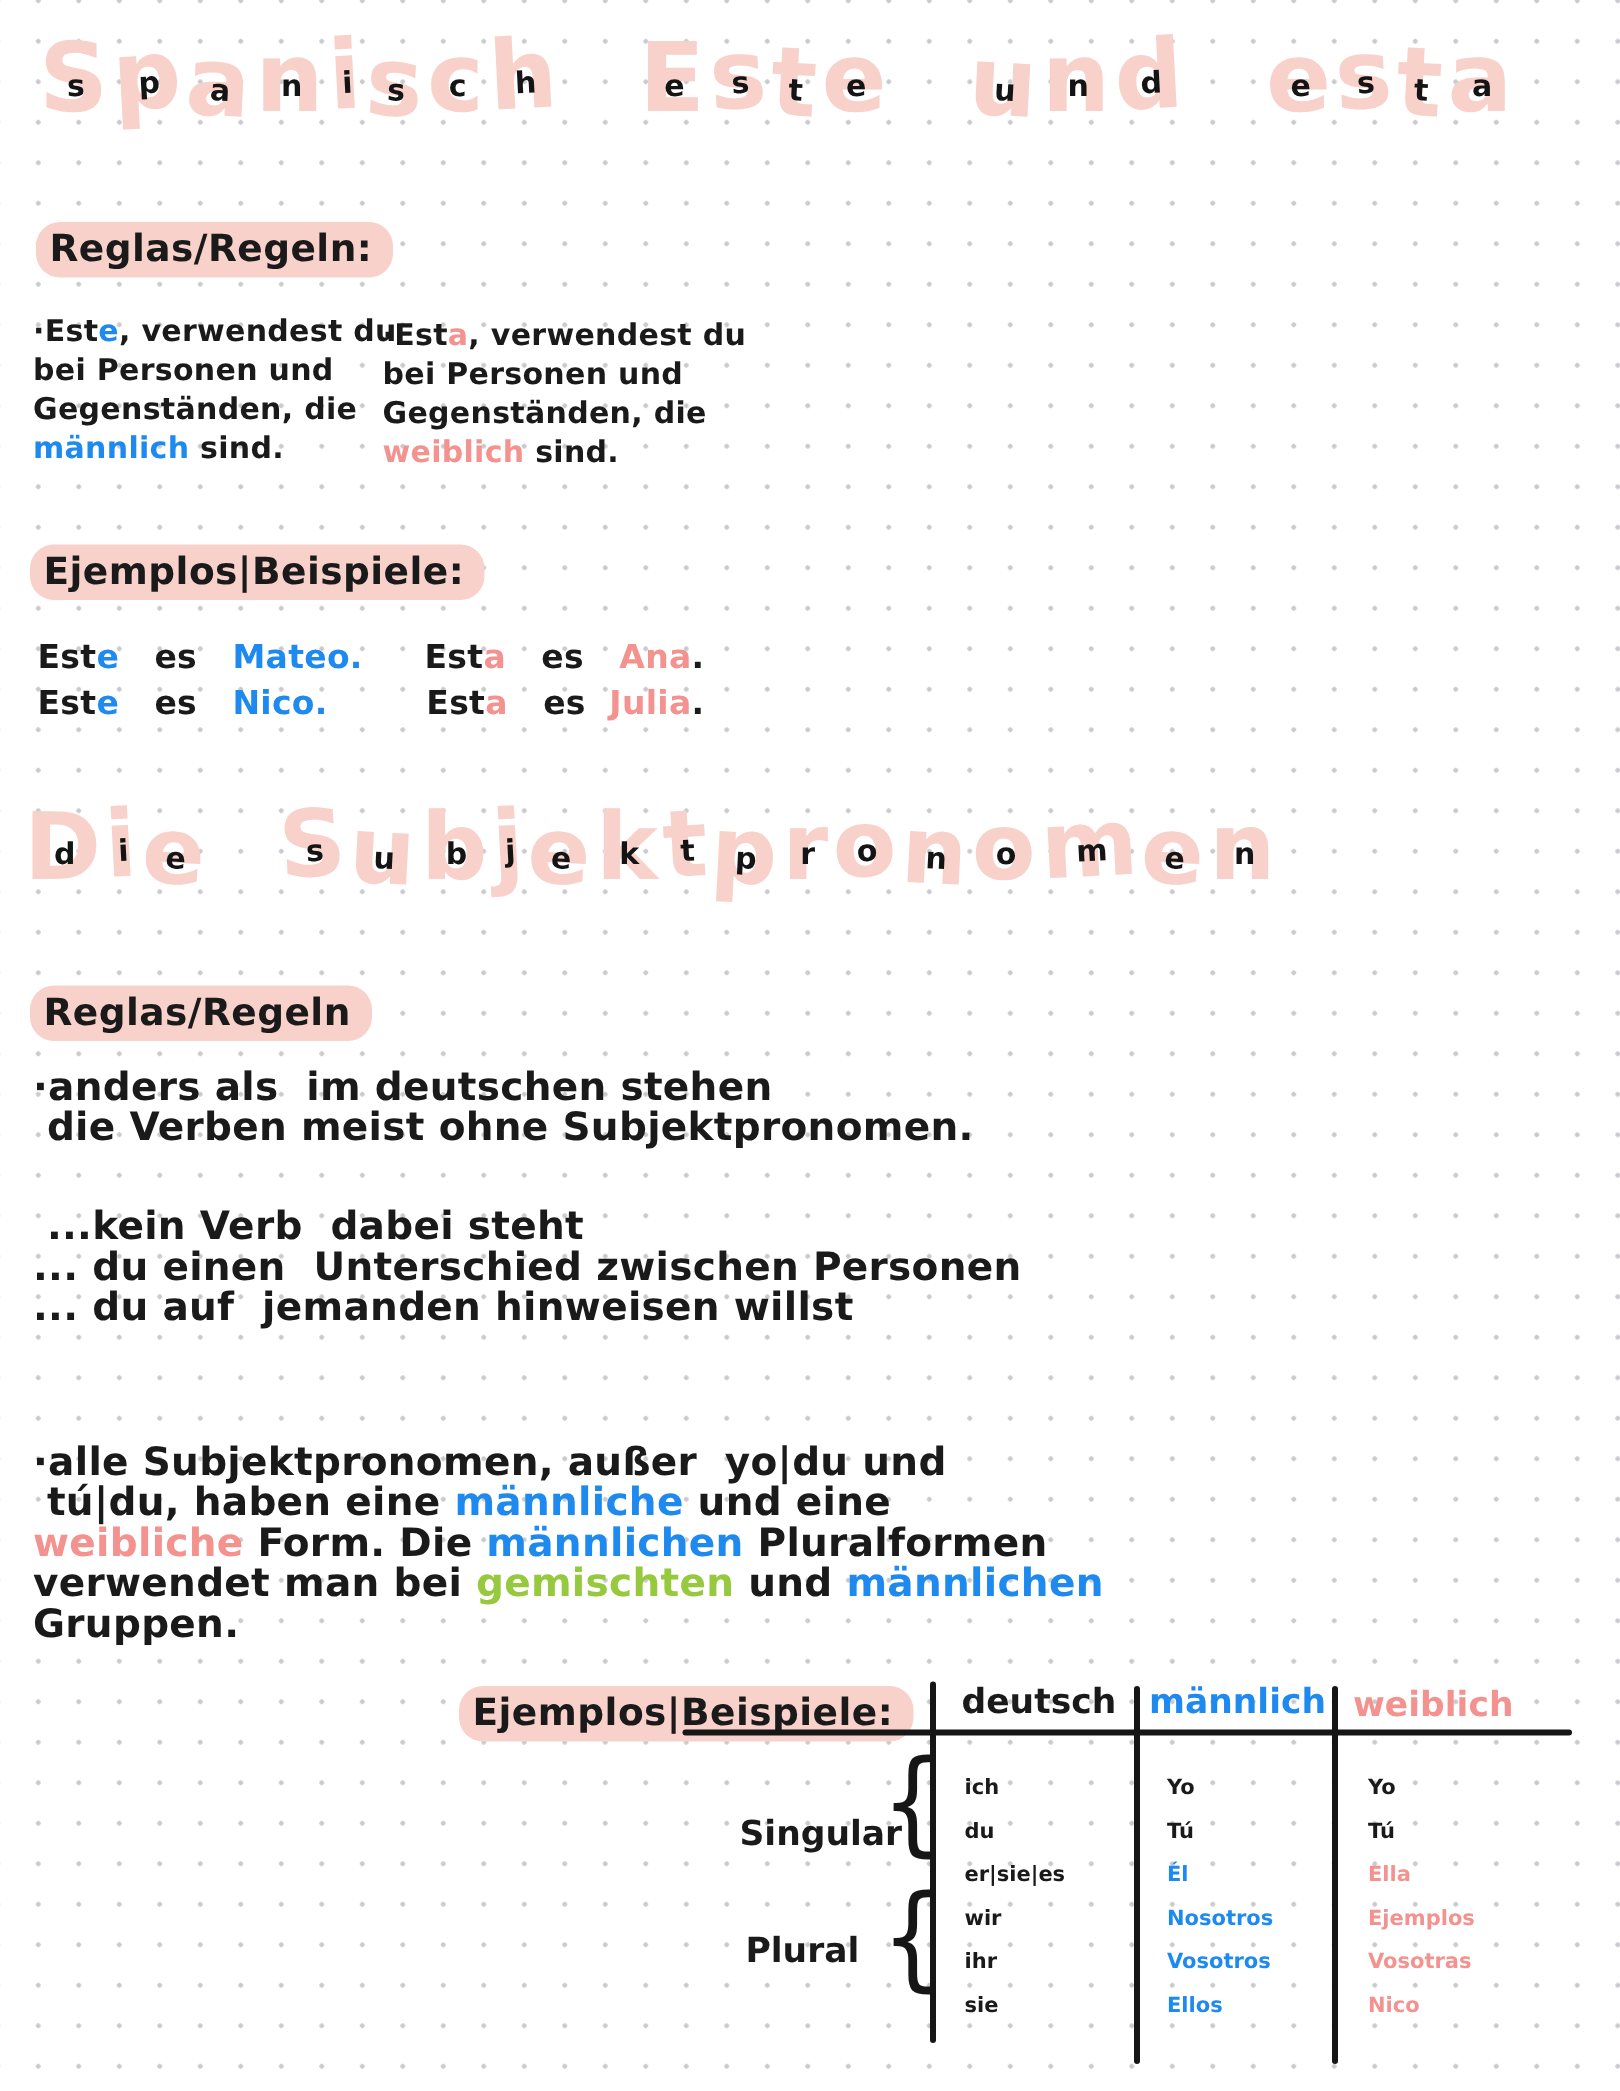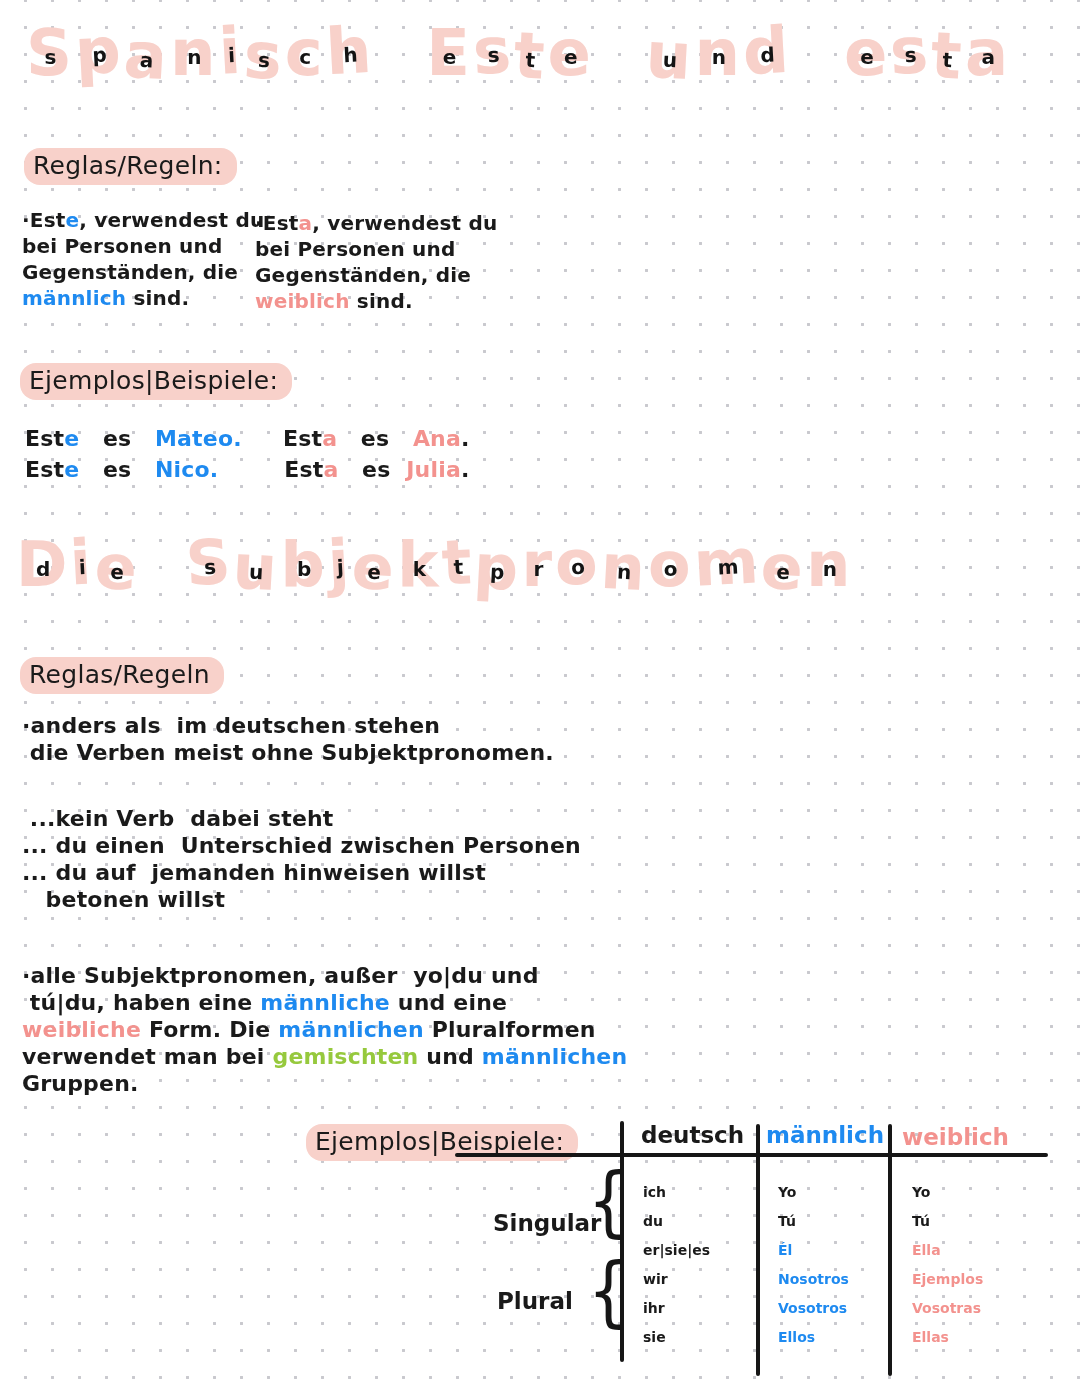--- a/index.html
+++ b/index.html
@@ -28,27 +28,27 @@
   }
   .bubble-title .bsp{display:inline-block;}
   .t1{left:26px;top:16px;font-size:64px;letter-spacing:3px;}
   .t1 .bsp{width:52px;}
   .t2{left:16px;top:528px;font-size:62px;letter-spacing:3px;}
   .t2 .bsp{width:46px;}
   
   .pill{
     position:absolute;display:inline-block;background:var(--pink);
     border-radius:16px;padding:3px 14px 5px 9px;
-    font-size:25px;font-weight:400;color:var(--ink);letter-spacing:0.3px;white-space:pre;
+    font-size:25px;font-weight:700;color:var(--ink);letter-spacing:0.3px;white-space:pre;
   }
   
   .hand{position:absolute;font-weight:700;color:var(--ink);white-space:pre;letter-spacing:0.2px;}
   .rules1{font-size:20px;line-height:26px;}
   .examples1{font-size:22px;line-height:31px;}
-  .para{font-size:22px;line-height:27px;}
+  .para{font-size:26px;line-height:27px;}
   .c-b{color:var(--blue);}
   .c-s{color:var(--salmon);}
   .c-g{color:var(--green);}
   
   .tline{position:absolute;background:#161616;border-radius:2px;}
   .th{position:absolute;font-size:23px;font-weight:700;white-space:pre;}
   .tcol{position:absolute;font-weight:700;font-size:14px;line-height:29px;white-space:pre;color:var(--ink);}
   .grplabel{position:absolute;font-size:23px;font-weight:700;color:var(--ink);white-space:pre;}
   .brace{
     position:absolute;font-size:76px;font-weight:400;color:#161616;
@@ -73,21 +73,21 @@
   <div class="hand examples1" style="left:25px;top:423px;"><div><span>Est</span><span class="c-b">e</span><span>   es   </span><span class="c-b">Mateo.</span></div><div><span>Est</span><span class="c-b">e</span><span>   es   </span><span class="c-b">Nico.</span></div></div>
 
   <div class="hand examples1" style="left:283px;top:423px;text-align:right;"><div><span>Est</span><span class="c-s">a</span><span>   es   </span><span class="c-s">Ana</span><span>.</span></div><div><span>Est</span><span class="c-s">a</span><span>   es  </span><span class="c-s">Julia</span><span>.</span></div></div>
 
   <div class="bubble-title t2"><span class="bl"><span>D</span><span class="in">d</span></span><span class="bl"><span>i</span><span class="in">i</span></span><span class="bl"><span>e</span><span class="in">e</span></span><span class="bsp"></span><span class="bl"><span>S</span><span class="in">s</span></span><span class="bl"><span>u</span><span class="in">u</span></span><span class="bl"><span>b</span><span class="in">b</span></span><span class="bl"><span>j</span><span class="in">j</span></span><span class="bl"><span>e</span><span class="in">e</span></span><span class="bl"><span>k</span><span class="in">k</span></span><span class="bl"><span>t</span><span class="in">t</span></span><span class="bl"><span>p</span><span class="in">p</span></span><span class="bl"><span>r</span><span class="in">r</span></span><span class="bl"><span>o</span><span class="in">o</span></span><span class="bl"><span>n</span><span class="in">n</span></span><span class="bl"><span>o</span><span class="in">o</span></span><span class="bl"><span>m</span><span class="in">m</span></span><span class="bl"><span>e</span><span class="in">e</span></span><span class="bl"><span>n</span><span class="in">n</span></span></div>
 
   <div class="pill" style="left:20px;top:657px;">Reglas/Regeln</div>
 
   <div class="hand para" style="left:22px;top:712px;"><div><span>·anders als  im deutschen stehen</span></div><div><span> die Verben meist ohne Subjektpronomen.</span></div></div>
 
-  <div class="hand para" style="left:22px;top:805px;"><div><span> ...kein Verb  dabei steht</span></div><div><span>... du einen  Unterschied zwischen Personen</span></div><div><span>... du auf  jemanden hinweisen willst</span></div><div><span>   betonen willst</span></div></div>
+  <div class="hand para" style="left:22px;top:805px;"><div><span> ...kein Verb  dabei steht</span></div><div><span>... du einen  Unterschied zwischen Personen</span></div><div><span>... du auf  jemanden hinweisen willst</span></div></div>
 
   <div class="hand para" style="left:22px;top:962px;"><div><span>·alle Subjektpronomen, außer  yo|du und</span></div><div><span> tú|du, haben eine </span><span class="c-b">männliche</span><span> und eine</span></div><div><span class="c-s">weibliche</span><span> Form. Die </span><span class="c-b">männlichen</span><span> Pluralformen</span></div><div><span>verwendet man bei </span><span class="c-g">gemischten</span><span> und </span><span class="c-b">männlichen</span></div><div><span>Gruppen.</span></div></div>
 
   <div class="pill" style="left:306px;top:1124px;">Ejemplos|Beispiele:</div>
 
   <div class="tline" style="left:455px;top:1153px;width:593px;height:4px;"></div>
   <div class="tline" style="left:620px;top:1121px;width:4px;height:241px;"></div>
   <div class="tline" style="left:756px;top:1124px;width:4px;height:252px;"></div>
   <div class="tline" style="left:888px;top:1124px;width:4px;height:252px;"></div>
 
@@ -96,15 +96,15 @@
   <div class="th c-s" style="left:902px;top:1124px;">weiblich</div>
 
   <div class="grplabel" style="left:493px;top:1210px;">Singular</div>
   <div class="grplabel" style="left:497px;top:1288px;">Plural</div>
 
   <div class="brace" style="left:584px;top:1163px;">{</div>
   <div class="brace" style="left:584px;top:1253px;">{</div>
 
   <div class="tcol" style="left:643px;top:1178px;"><div><span>ich</span></div><div><span>du</span></div><div><span>er|sie|es</span></div><div><span>wir</span></div><div><span>ihr</span></div><div><span>sie</span></div></div>
   <div class="tcol" style="left:778px;top:1178px;"><div><span>Yo</span></div><div><span>Tú</span></div><div><span class="c-b">Él</span></div><div><span class="c-b">Nosotros</span></div><div><span class="c-b">Vosotros</span></div><div><span class="c-b">Ellos</span></div></div>
-  <div class="tcol" style="left:912px;top:1178px;"><div><span>Yo</span></div><div><span>Tú</span></div><div><span class="c-s">Ella</span></div><div><span class="c-s">Ejemplos</span></div><div><span class="c-s">Vosotras</span></div><div><span class="c-s">Ellas</span></div></div>
+  <div class="tcol" style="left:912px;top:1178px;"><div><span>Yo</span></div><div><span>Tú</span></div><div><span class="c-s">Ella</span></div><div><span class="c-s">Ejemplos</span></div><div><span class="c-s">Vosotras</span></div><div><span class="c-s">Nico</span></div></div>
 
 </div>
 
 </body></html>

